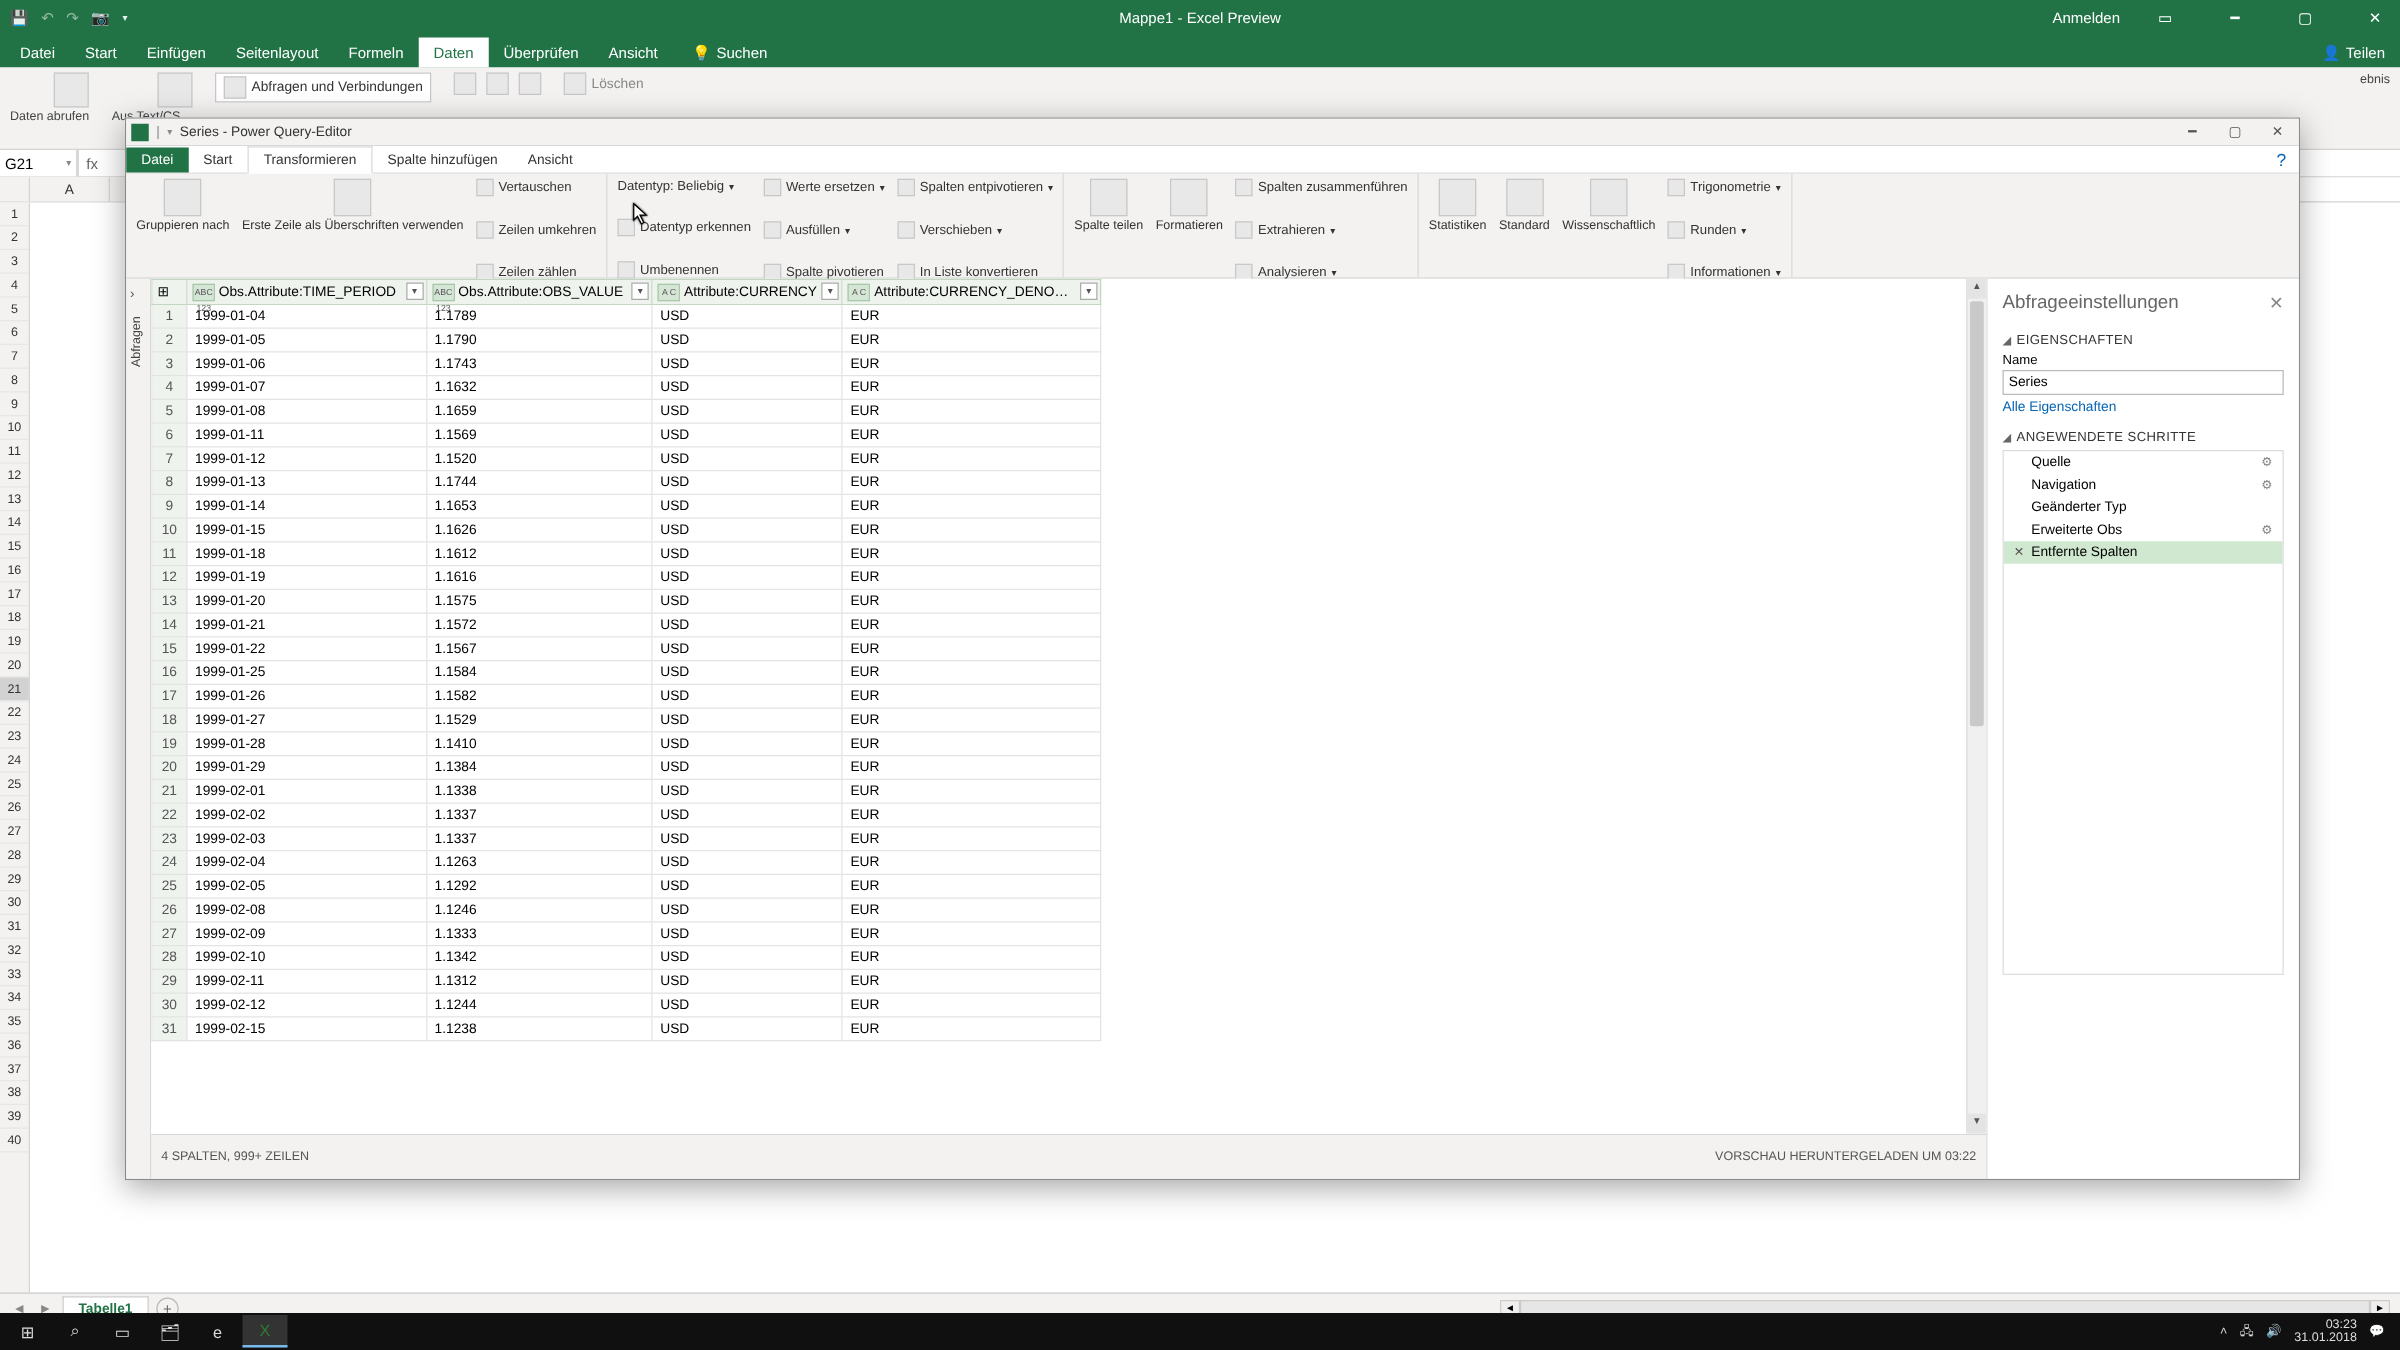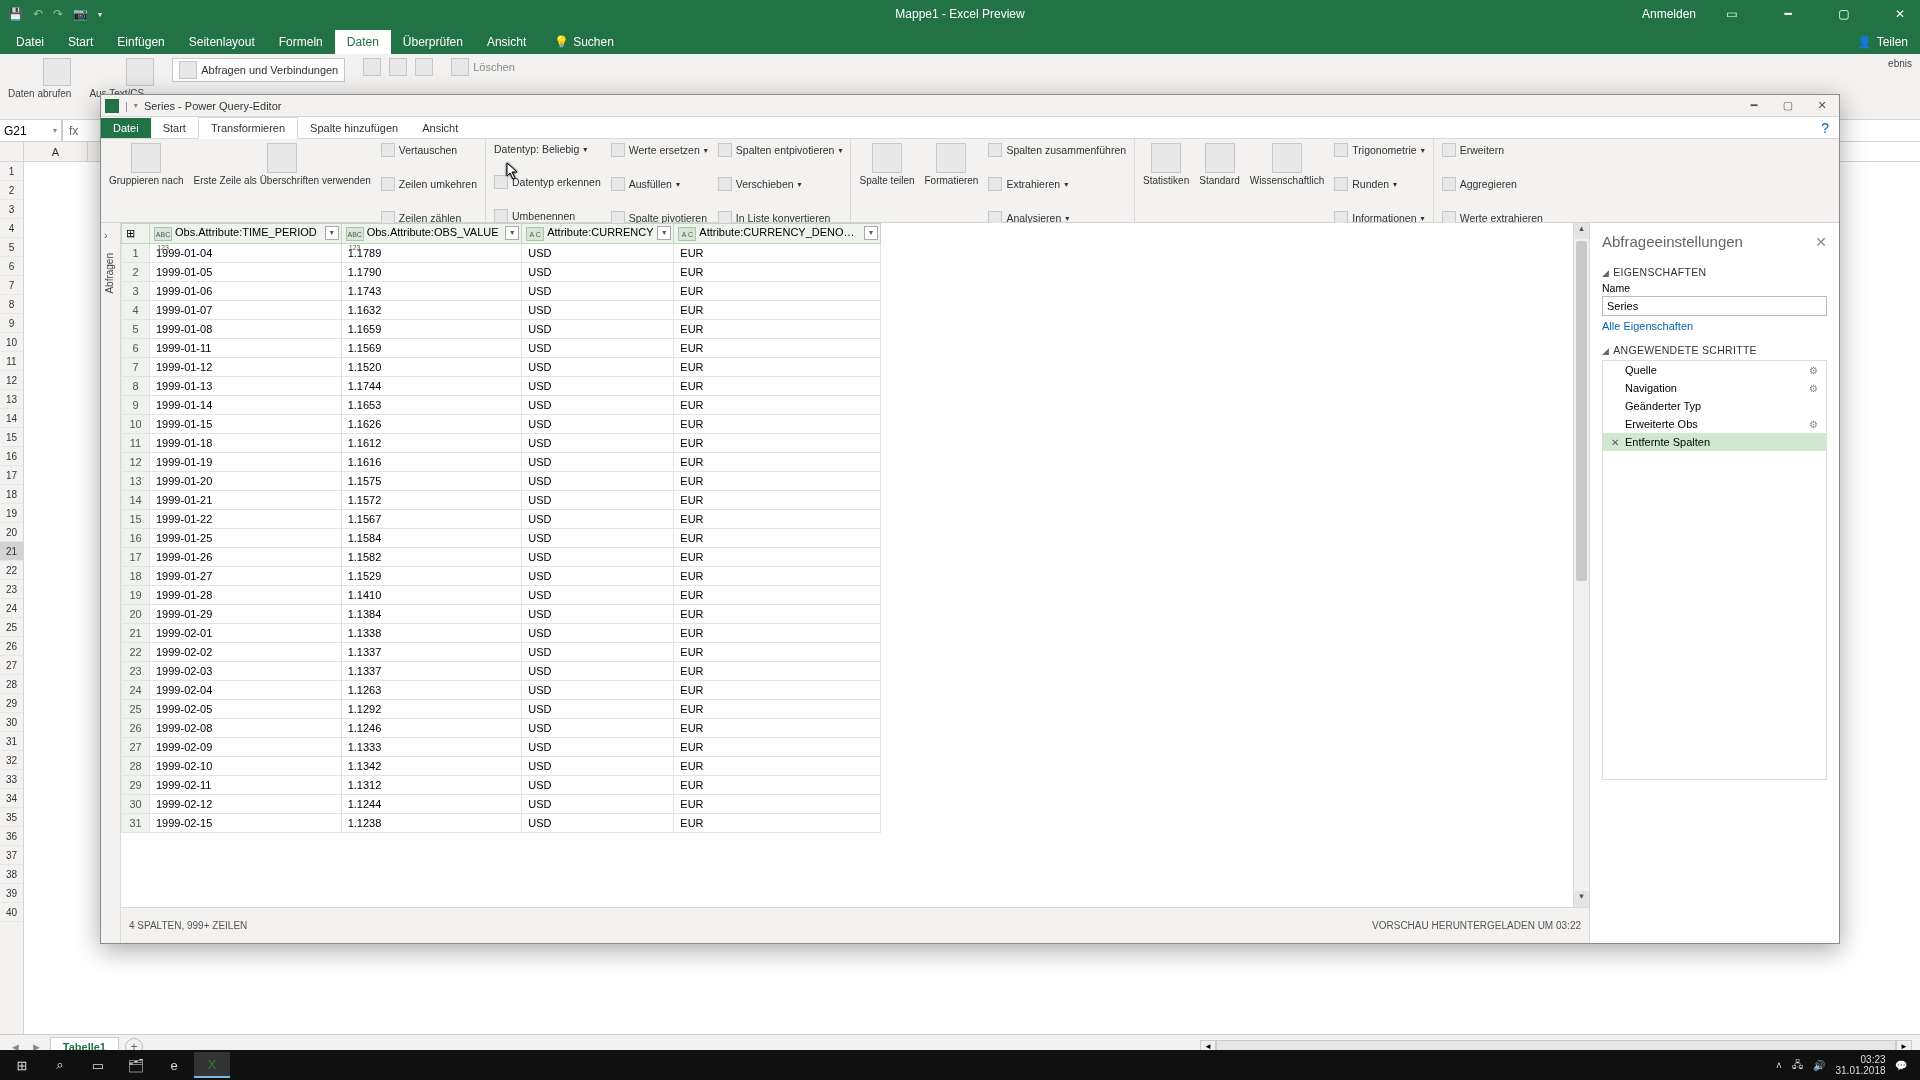--- a/index.html
+++ b/index.html
@@ -431,39 +431,20 @@
               <span class="sico"></span>
               <span>Informationen</span>
               <span style="font-size:8px">▾</span>
             </div>
         </div>
       </div>
       <div class="glabel">Zahlenspalte</div>
     </div>
 
 
-    <div class="pq-rgroup" style="border-right:none">
-      <div class="row">
-        <div class="col">
-          <div class="small">
-              <span class="sico"></span>
-              <span>Erweitern</span>
-            </div>
-          <div class="small">
-              <span class="sico"></span>
-              <span>Aggregieren</span>
-            </div>
-          <div class="small">
-              <span class="sico"></span>
-              <span>Werte extrahieren</span>
-            </div>
-        </div>
-      </div>
-      <div class="glabel">Strukturierte Spalte</div>
-    </div>
   </div>
 
   <div class="pq-body">
     <div class="pq-queries-tab">
       <div class="expand">›</div>
       <div class="vtext">Abfragen</div>
     </div>
 
     <div class="pq-grid-wrap">
       <div class="pq-grid">

